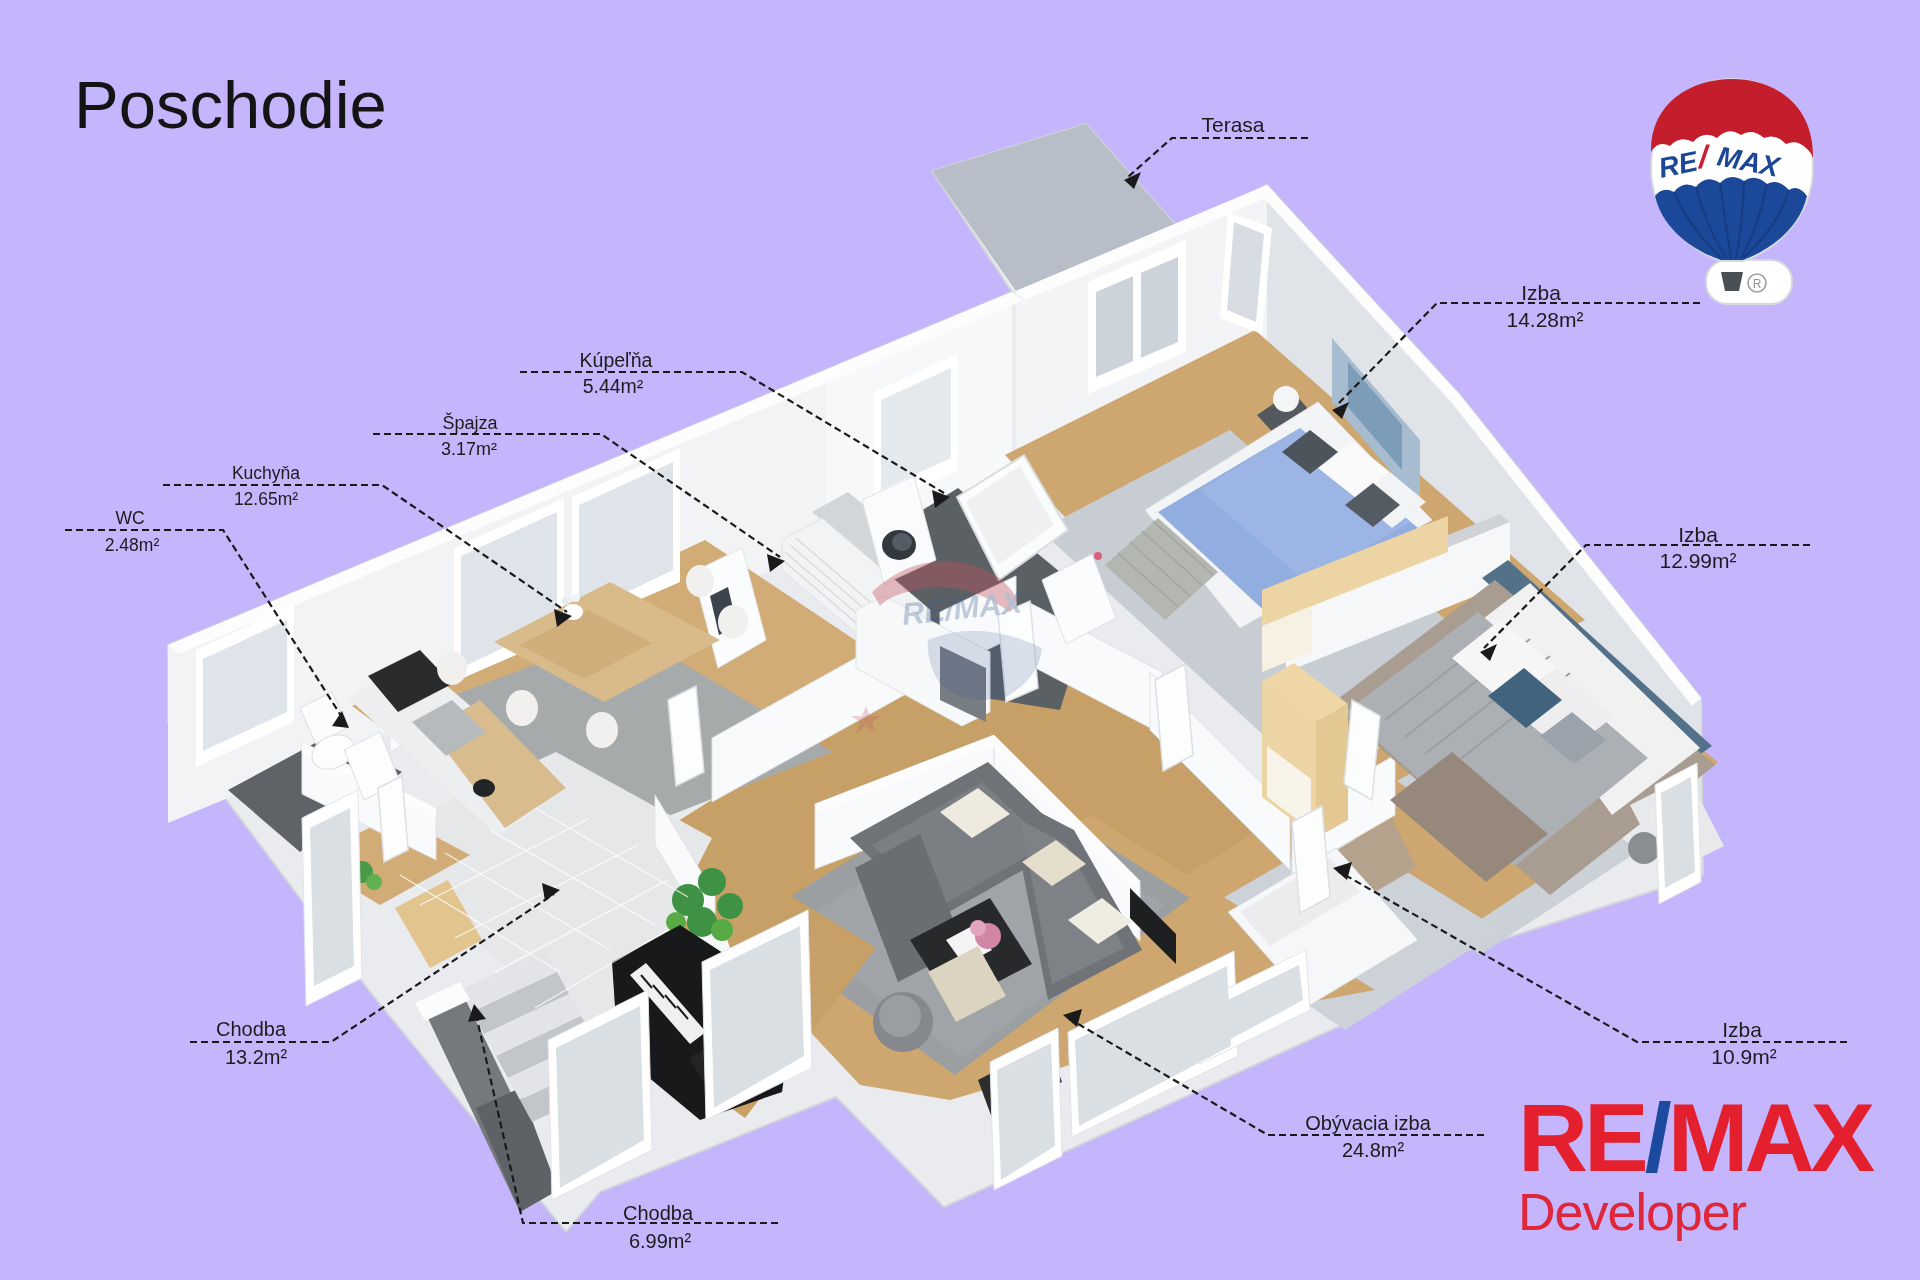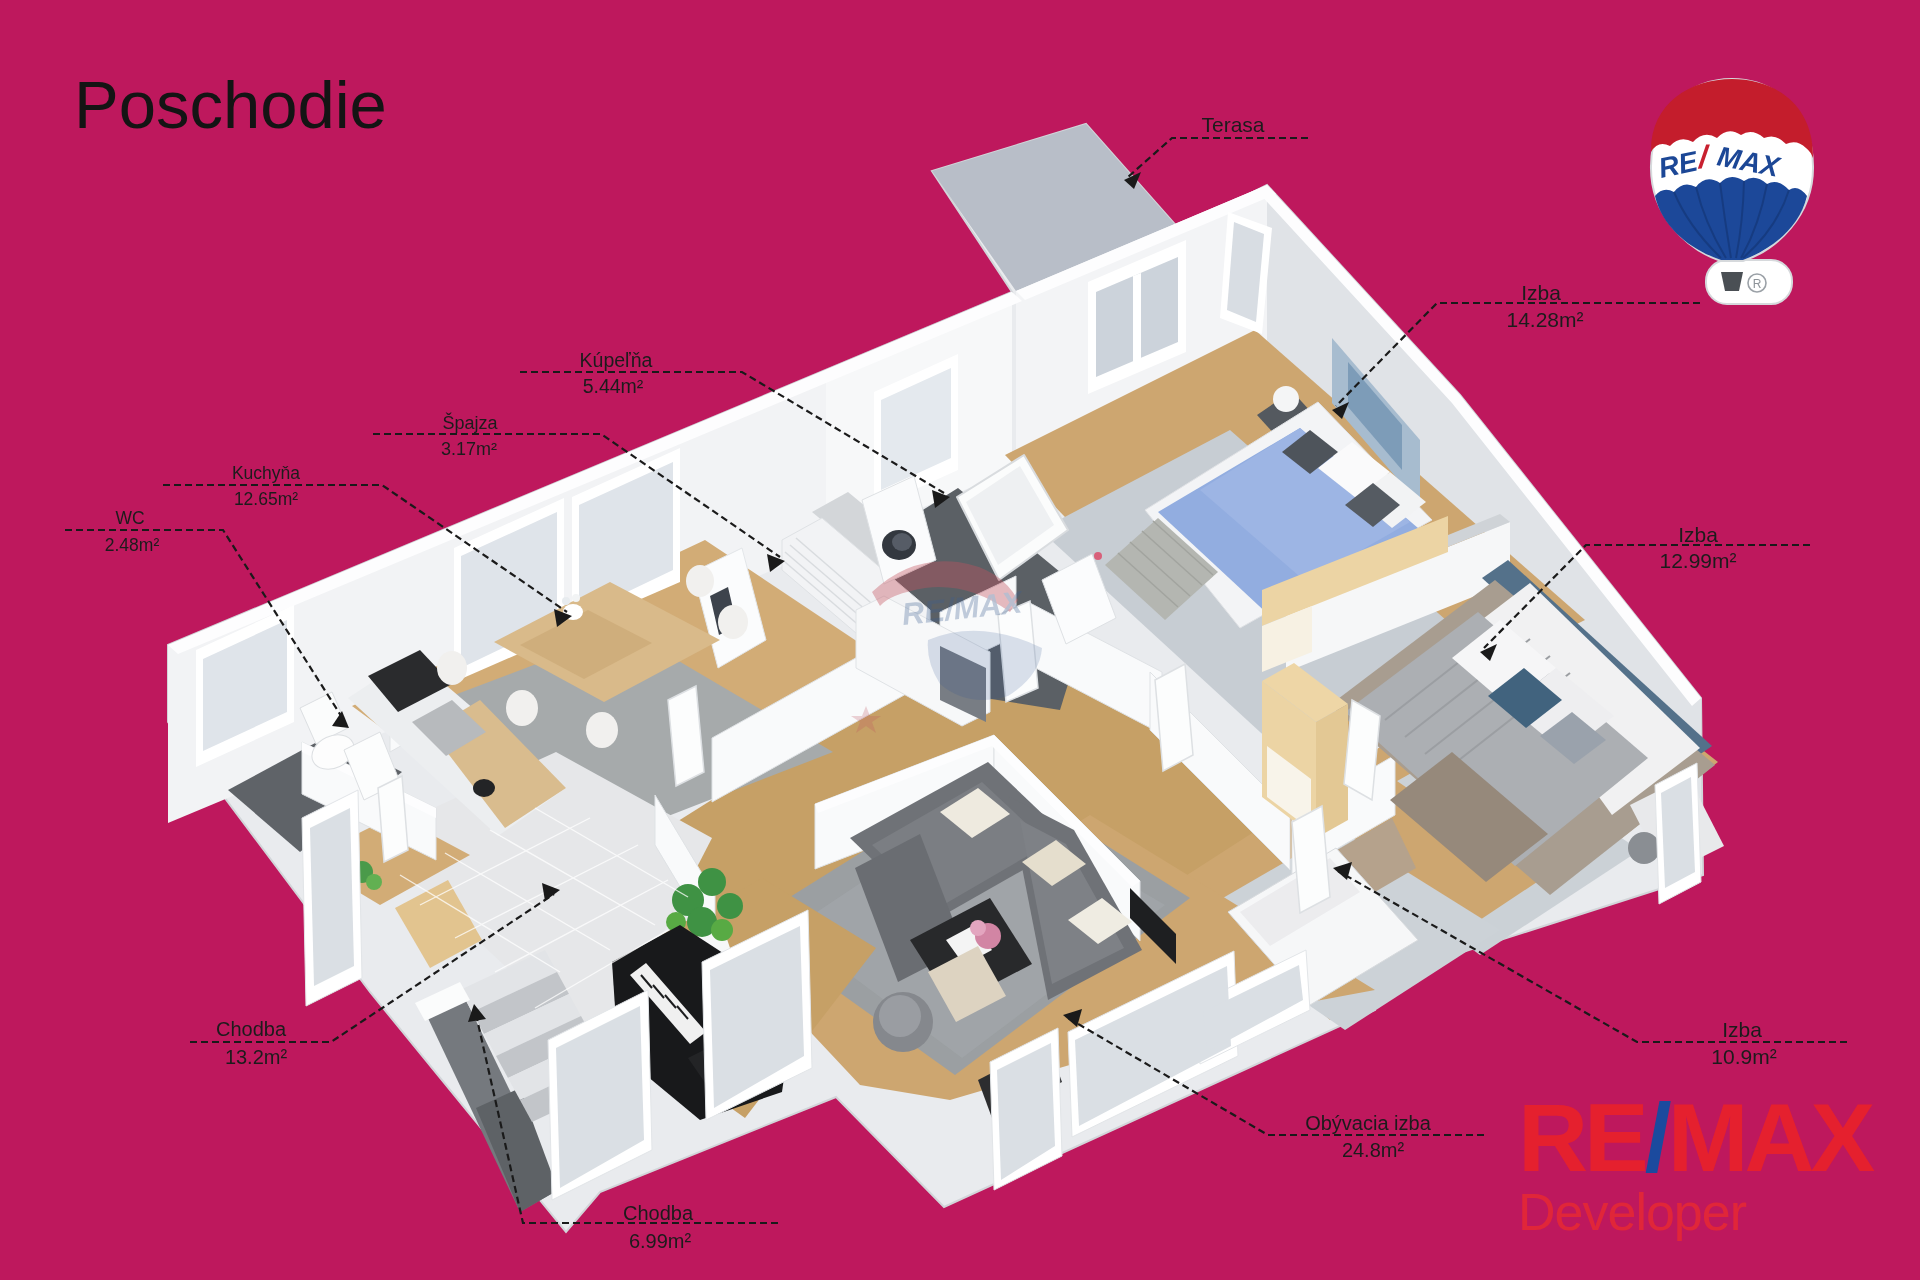--- a/index.html
+++ b/index.html
@@ -1,16 +1,16 @@
 <!DOCTYPE html>
 <html><head>
 <meta charset="utf-8">
 <style>
   html,body{margin:0;padding:0;background:#ffffff;}
-  .page{position:relative;width:1920px;height:1280px;background:#be185d;overflow:hidden;
+  .page{position:relative;width:1920px;height:1280px;background:#c4b5fd;overflow:hidden;
         font-family:"Liberation Sans", sans-serif;}
   svg{position:absolute;left:0;top:0;}
   text{font-family:"Liberation Sans", sans-serif;}
 </style>
 </head>
 <body>
 <div class="page">
 <svg width="1920" height="1280" viewBox="0 0 1920 1280">
 
   <text x="74" y="128" font-size="67" fill="#141414">Poschodie</text>

